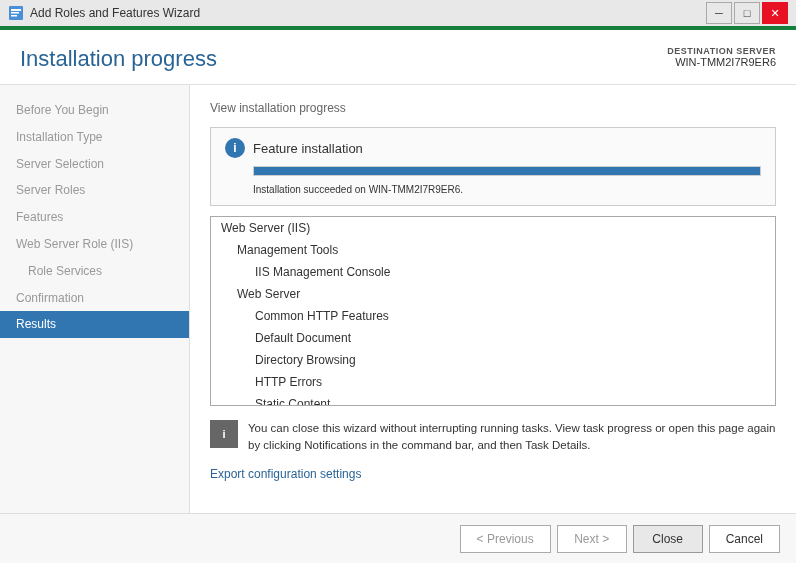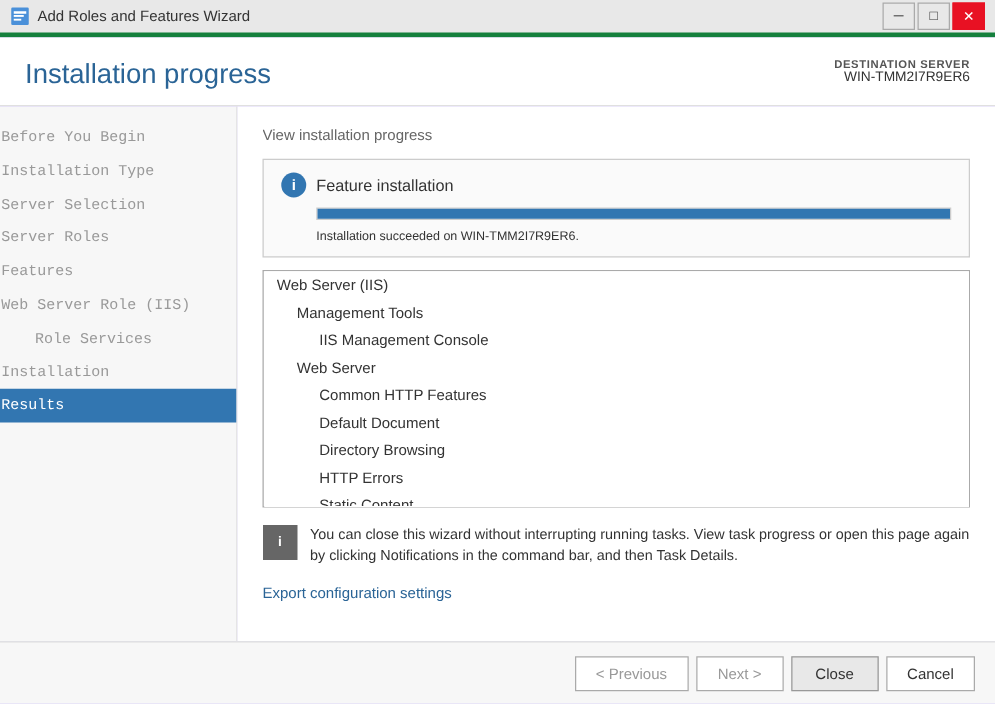--- a/index.html
+++ b/index.html
@@ -106,26 +106,25 @@
 
     
     .wizard-nav {
       width: 190px;
       background: #f7f7f7;
       border-right: 1px solid #e0e0e0;
       padding: 12px 0;
       flex-shrink: 0;
     }
     .nav-item {
-      padding: 5px 1px;
+      padding: 5px 16px;
       font-size: 12px;
       color: #999;
       cursor: default;
       line-height: 1.4;
-      font-family: Liberation Mono, monospace;
     }
     .nav-item.active {
       background: #3276b1;
       color: white;
     }
     .nav-item.sub {
       padding-left: 28px;
     }
 
     
@@ -318,21 +317,21 @@
   <div class="wizard-content">
 
     <div class="wizard-nav">
       <div class="nav-item">Before You Begin</div>
       <div class="nav-item">Installation Type</div>
       <div class="nav-item">Server Selection</div>
       <div class="nav-item">Server Roles</div>
       <div class="nav-item">Features</div>
       <div class="nav-item">Web Server Role (IIS)</div>
       <div class="nav-item sub">Role Services</div>
-      <div class="nav-item">Installation</div>
+      <div class="nav-item">Confirmation</div>
       <div class="nav-item active">Results</div>
     </div>
 
     <div class="wizard-main">
       <div class="section-title">View installation progress</div>
 
       
       <div class="feature-install-box">
         <div class="feature-install-header">
           <div class="info-icon">i</div>

